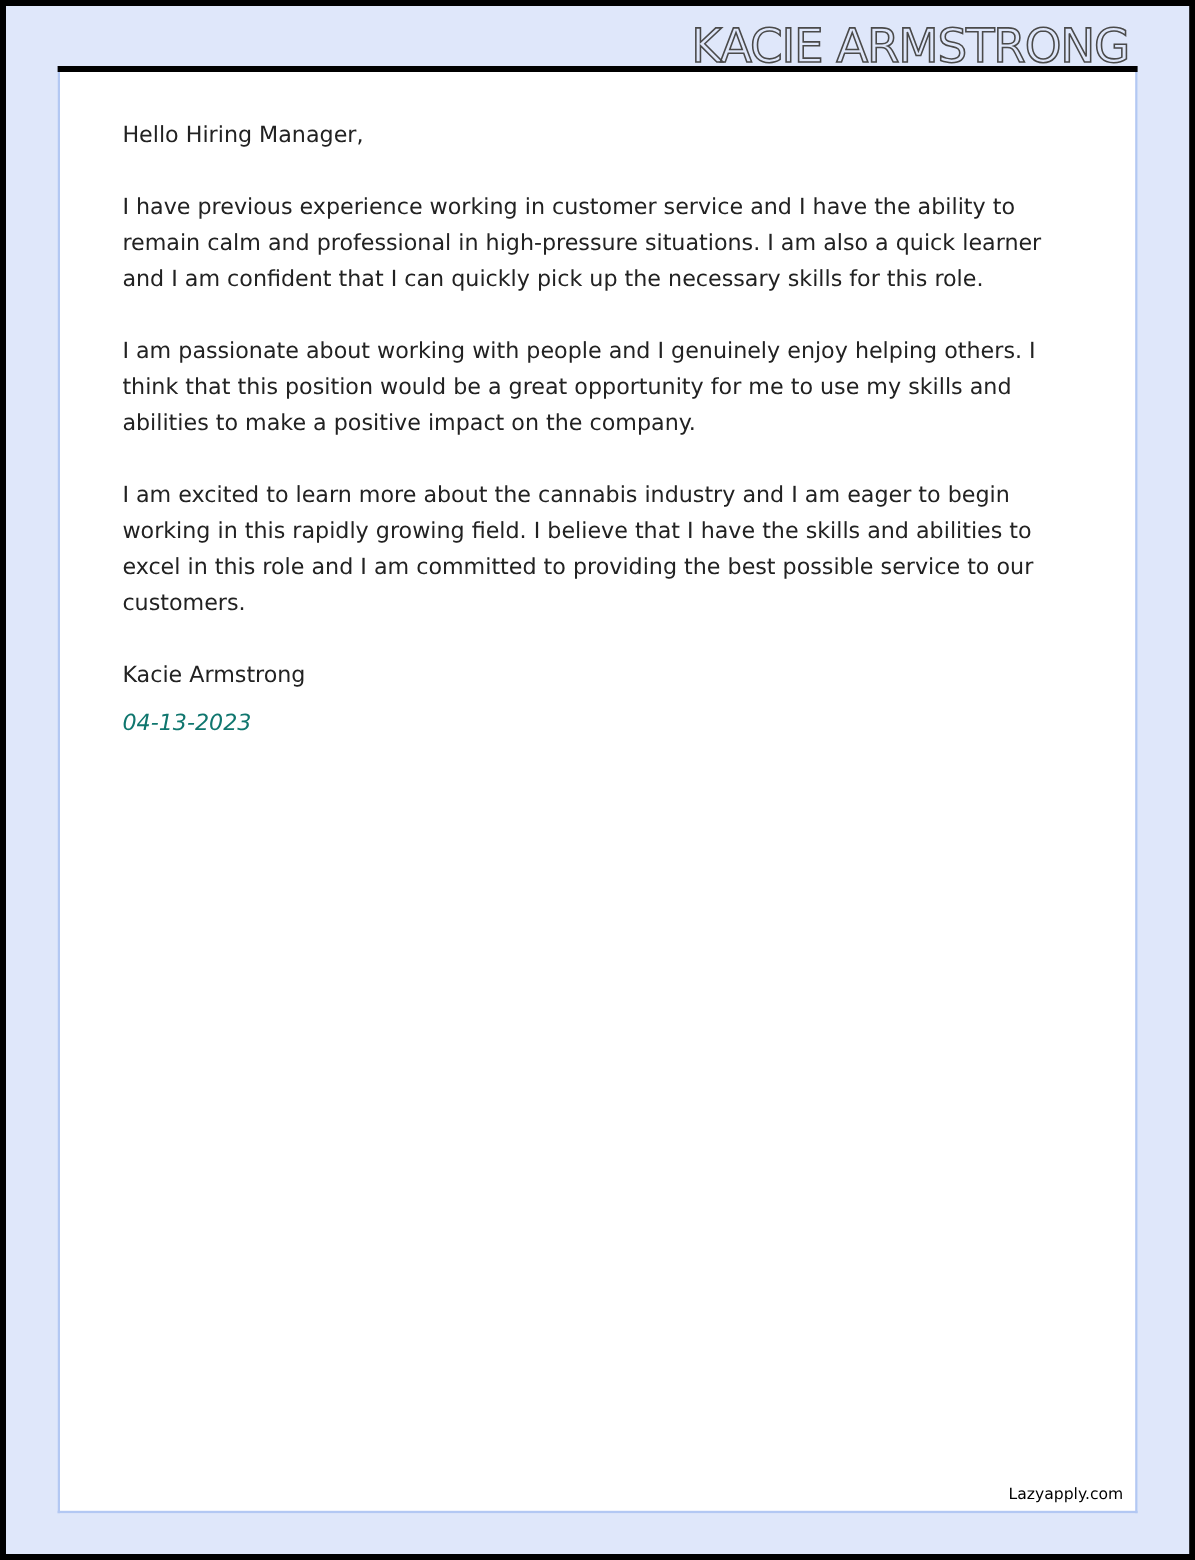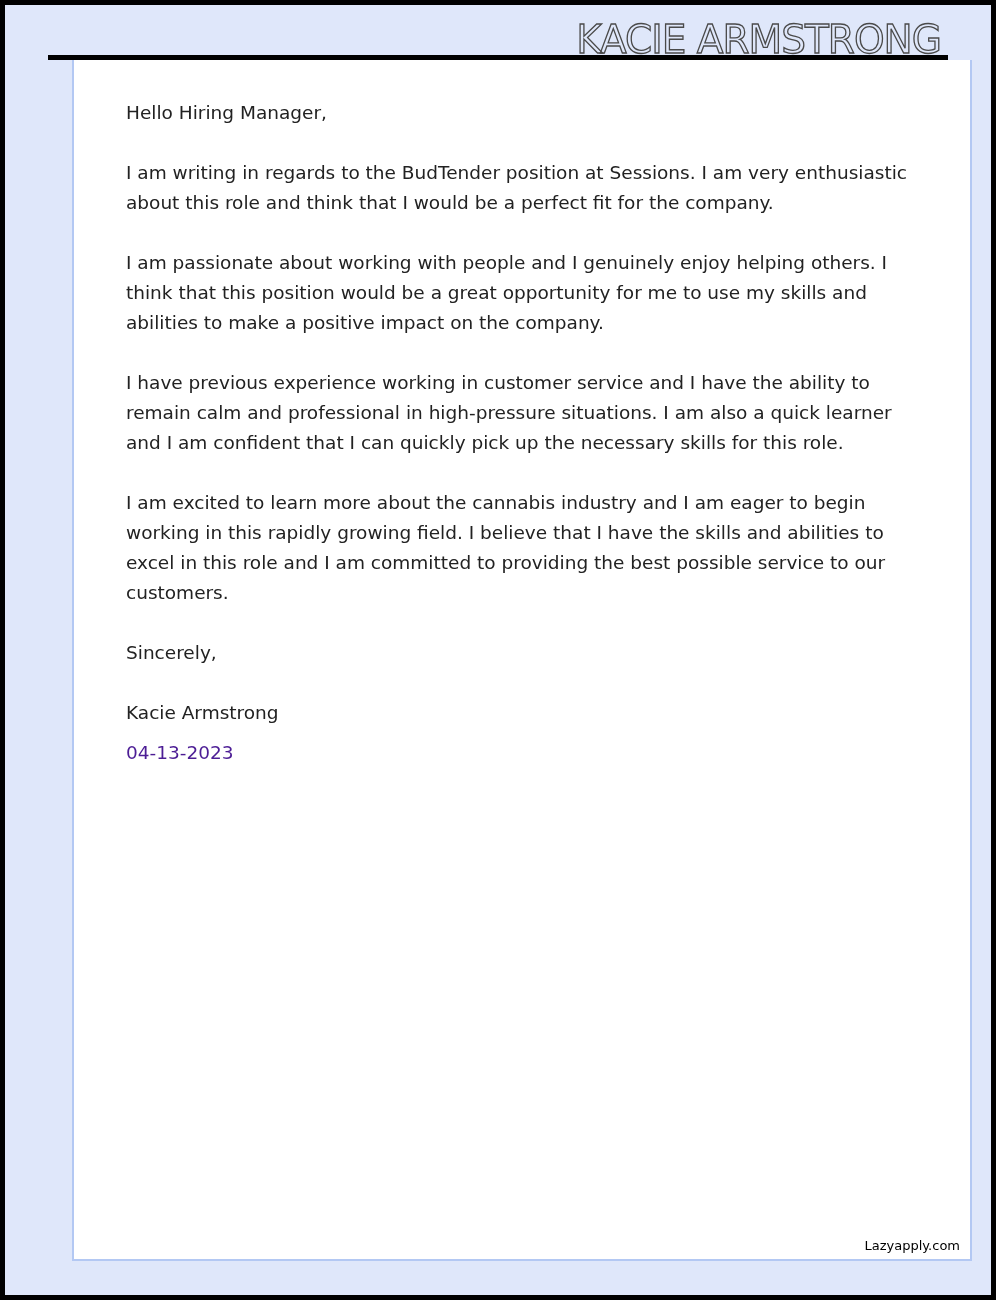--- a/index.html
+++ b/index.html
@@ -1,38 +1,36 @@
 <!DOCTYPE html>
 <html><head>
 <meta charset="utf-8">
 <style>
   html,body{margin:0;padding:0;}
   body{width:996px;height:1300px;background:#000;position:relative;font-family:"DejaVu Sans","Liberation Sans",sans-serif;}
   .frame{position:absolute;left:5px;top:5px;width:986px;height:1290px;background:#dfe7fa;}
   .name{position:absolute;right:50px;top:12px;font-size:39px;letter-spacing:-1px;color:#dfe7fa;-webkit-text-stroke:1.3px #4a4a4a;font-family:"DejaVu Sans",sans-serif;line-height:46px;}
   .topbar{position:absolute;left:48px;top:55px;width:900px;height:5px;background:#000;}
-  .page{position:absolute;left:48px;top:60px;width:896px;height:1199px;background:#fff;border:2px solid #b3c8f3;border-top:none;margin-left:24px;}
+  .page{position:absolute;left:48px;top:60px;width:896px;height:1199px;background:#fff;border:2px solid #b3c8f3;border-top:none;}
   .letter{position:absolute;left:52px;top:38px;width:790px;font-size:18.5px;line-height:30px;color:#222;}
   .letter p{margin:0 0 30px 0;}
   .letter p.sig{margin-bottom:10px;}
-  .date{color:#4c1d95;}
+  .date{color:#0f766e;font-style:italic;}
   .footer{position:absolute;right:10px;bottom:6px;font-size:13px;color:#000000;}
 </style>
 </head>
 <body>
 
 <div class="frame">
   <div class="name">KACIE ARMSTRONG</div>
 </div>
 <div class="topbar"></div>
 <div class="page">
   <div class="letter">
     <p>Hello Hiring Manager,</p>
-    <p>I am writing in regards to the BudTender position at Sessions. I am very enthusiastic about this role and think that I would be a perfect fit for the company.</p>
+    <p>I have previous experience working in customer service and I have the ability to remain calm and professional in high-pressure situations. I am also a quick learner and I am confident that I can quickly pick up the necessary skills for this role.</p>
     <p>I am passionate about working with people and I genuinely enjoy helping others. I think that this position would be a great opportunity for me to use my skills and abilities to make a positive impact on the company.</p>
-    <p>I have previous experience working in customer service and I have the ability to remain calm and professional in high-pressure situations. I am also a quick learner and I am confident that I can quickly pick up the necessary skills for this role.</p>
     <p>I am excited to learn more about the cannabis industry and I am eager to begin working in this rapidly growing field. I believe that I have the skills and abilities to excel in this role and I am committed to providing the best possible service to our customers.</p>
-    <p>Sincerely,</p>
     <p class="sig">Kacie Armstrong</p>
     <p class="date">04-13-2023</p>
   </div>
   <div class="footer">Lazyapply.com</div>
 </div>
 
 </body></html>

